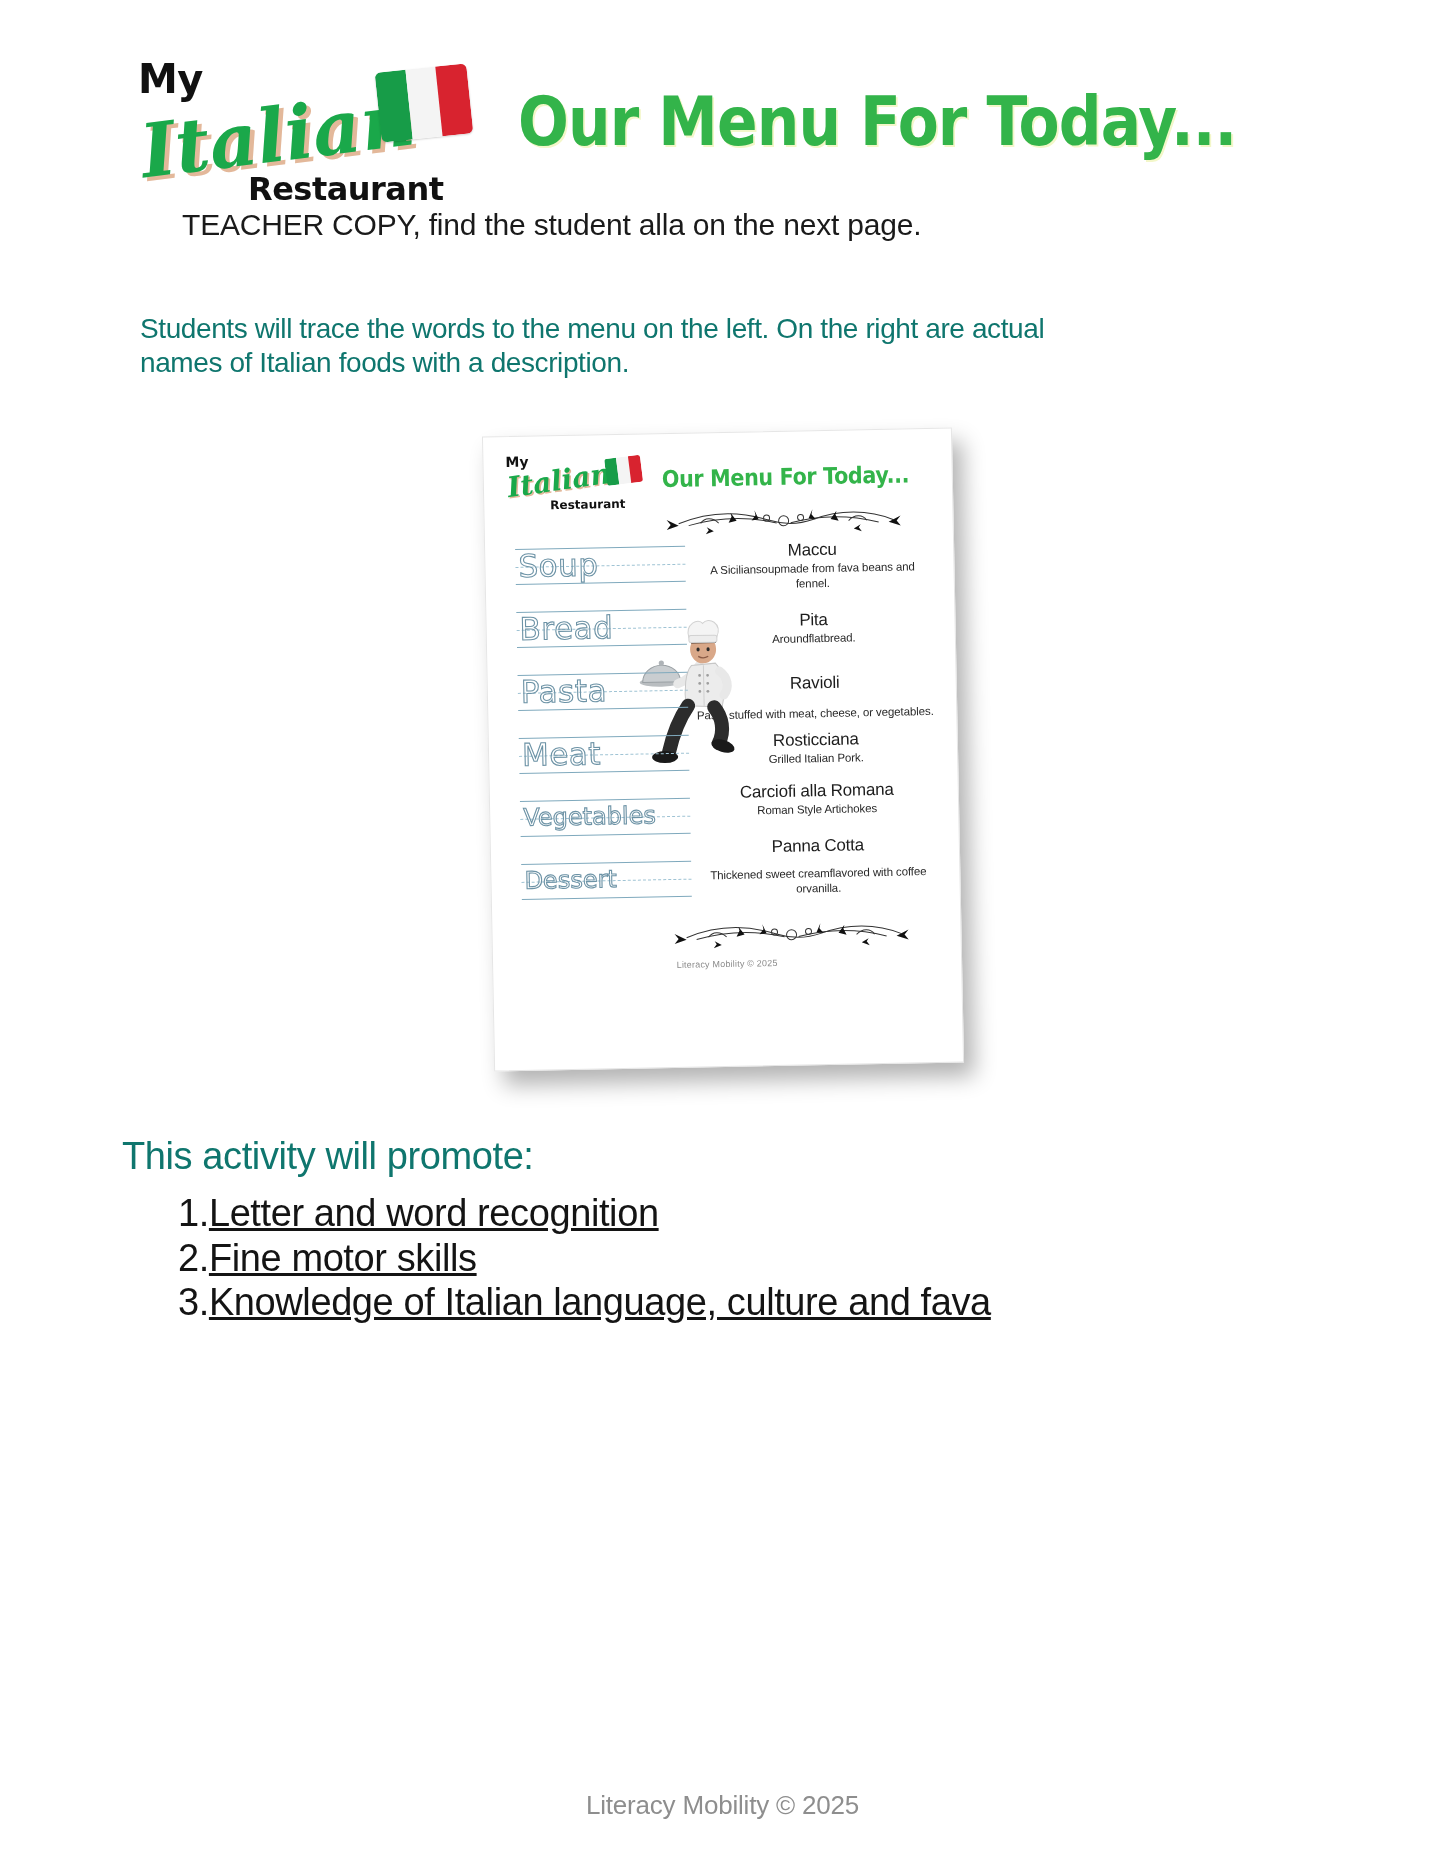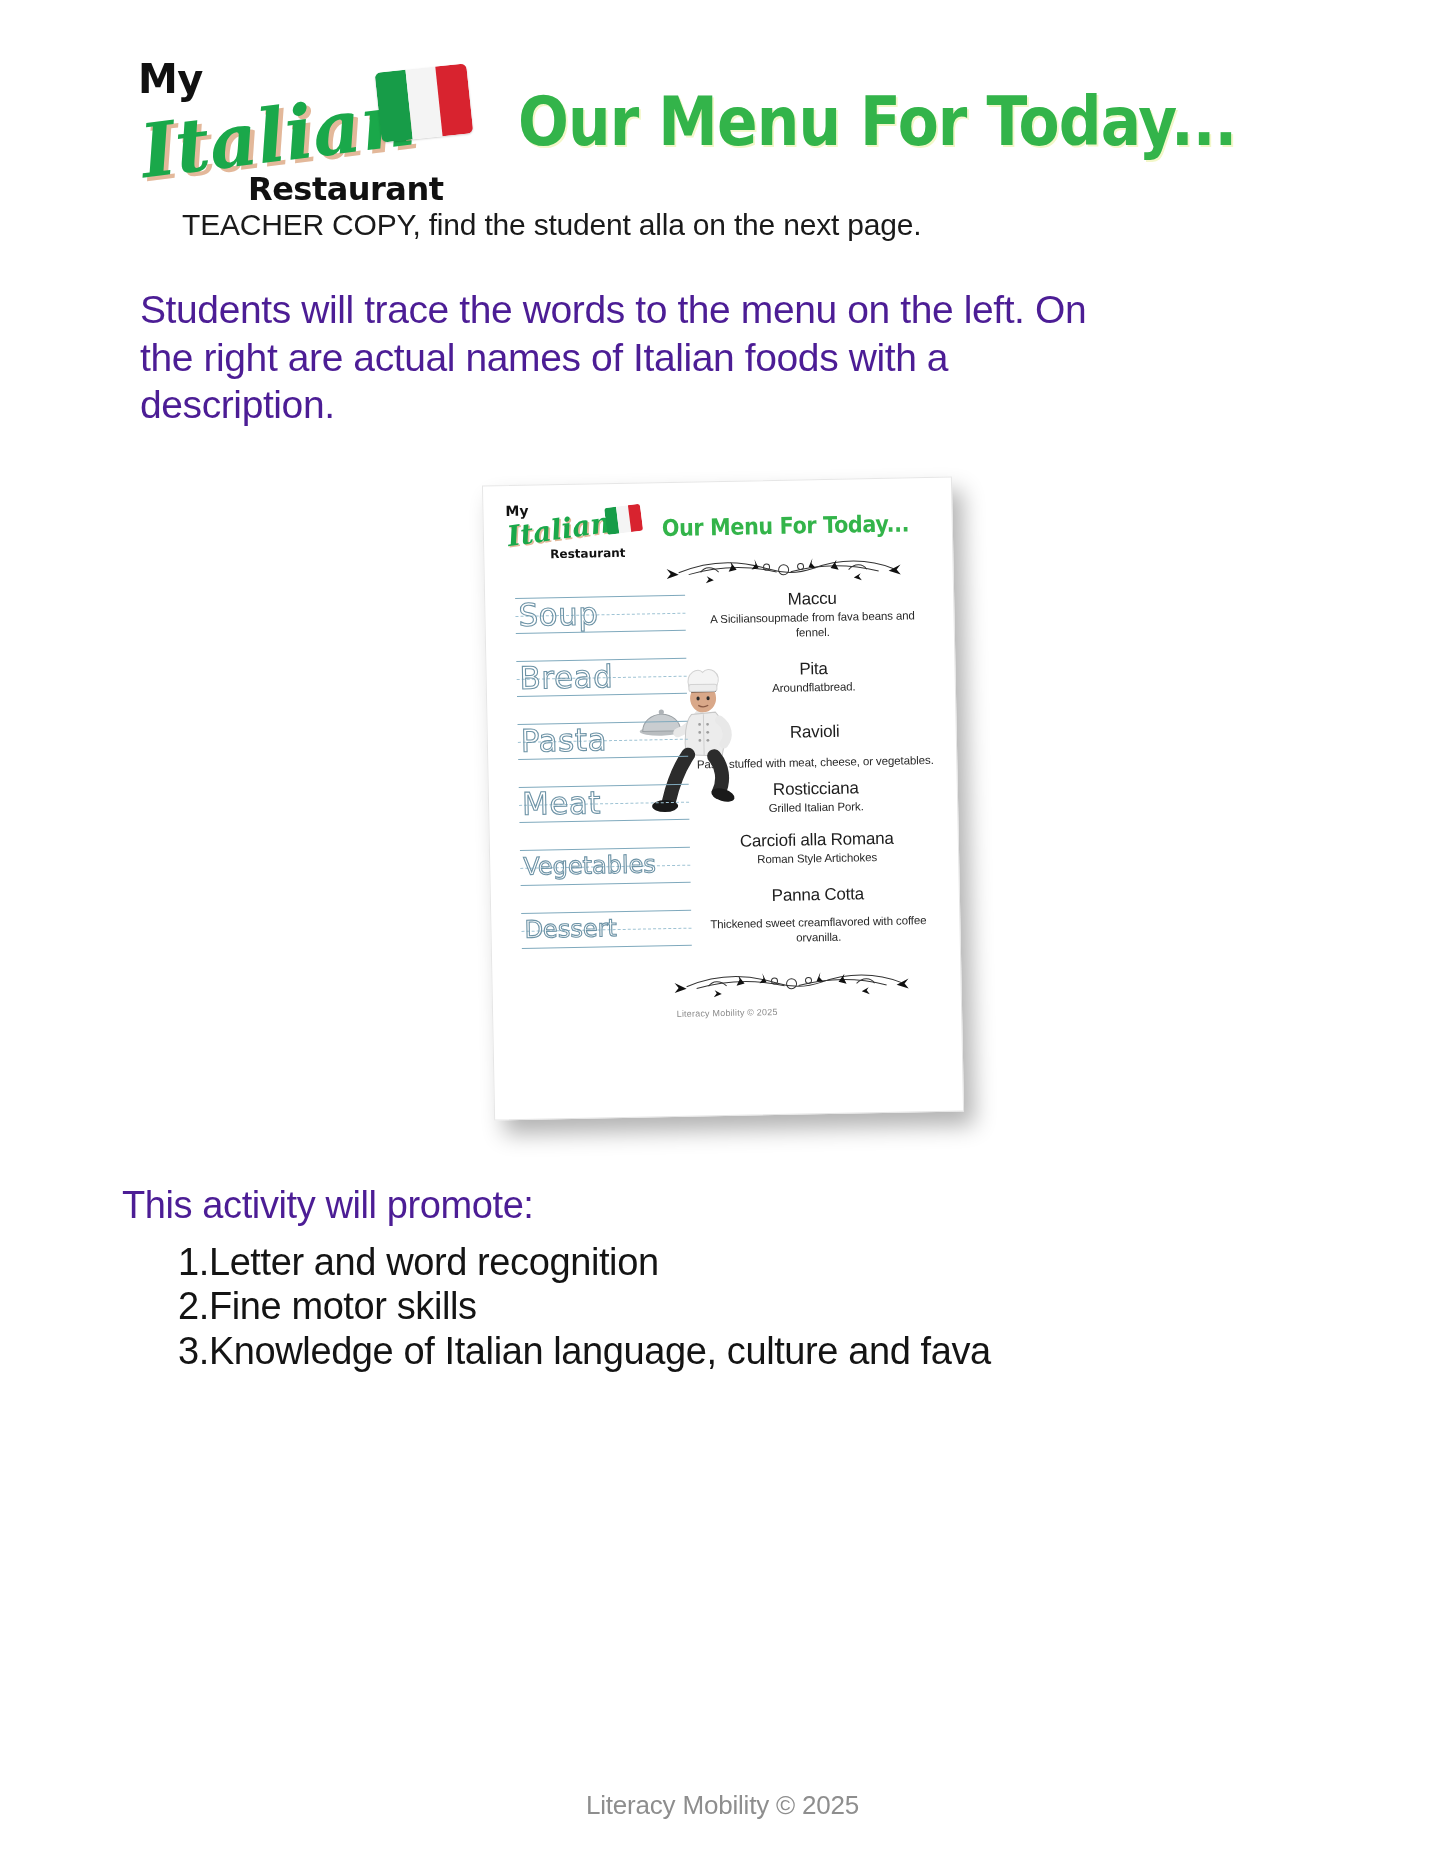--- a/index.html
+++ b/index.html
@@ -98,25 +98,25 @@
 
   
   .teacher-note {
     margin: 58px 0 0 182px;
     font-size: 30px;
     color: #1a1a1a;
     letter-spacing: -0.2px;
   }
 
   .intro-paragraph {
-    margin: 44px 140px 0 140px;
-    font-size: 39px;
+    margin: 70px 140px 0 140px;
+    font-size: 28px;
     line-height: 1.22;
     letter-spacing: -0.4px;
-    color: #4c1d95;
+    color: #0f766e;
     max-width: 960px;
   }
 
   
   .worksheet-wrap {
     position: relative;
     margin: 52px auto 0 auto;
     width: 470px;
     height: 635px;
   }
@@ -256,39 +256,39 @@
     color: #8c8c8c;
     letter-spacing: 0.2px;
     margin-top: 6px;
   }
 
   
   .outcomes-heading {
     margin: 68px 0 0 122px;
     font-size: 38px;
     letter-spacing: -0.4px;
-    color: #4c1d95;
+    color: #0f766e;
   }
   .outcomes-list {
     margin: 14px 0 0 178px;
     padding: 0;
     list-style: none;
     font-size: 38px;
     line-height: 1.12;
     letter-spacing: -0.4px;
     color: #141414;
     max-width: 880px;
   }
   .outcomes-list li {
     display: flex;
     align-items: flex-start;
     margin-bottom: 2px;
   }
   .outcomes-list .num { flex: 0 0 auto; }
-  .outcomes-list .txt { flex: 1 1 auto; }
+  .outcomes-list .txt { flex: 1 1 auto; text-decoration: underline; }
 
   .page-footer {
     position: absolute;
     left: 0; right: 0;
     top: 1790px;
     text-align: center;
     font-size: 26px;
     color: #8e8e8e;
     letter-spacing: -0.2px;
   }

